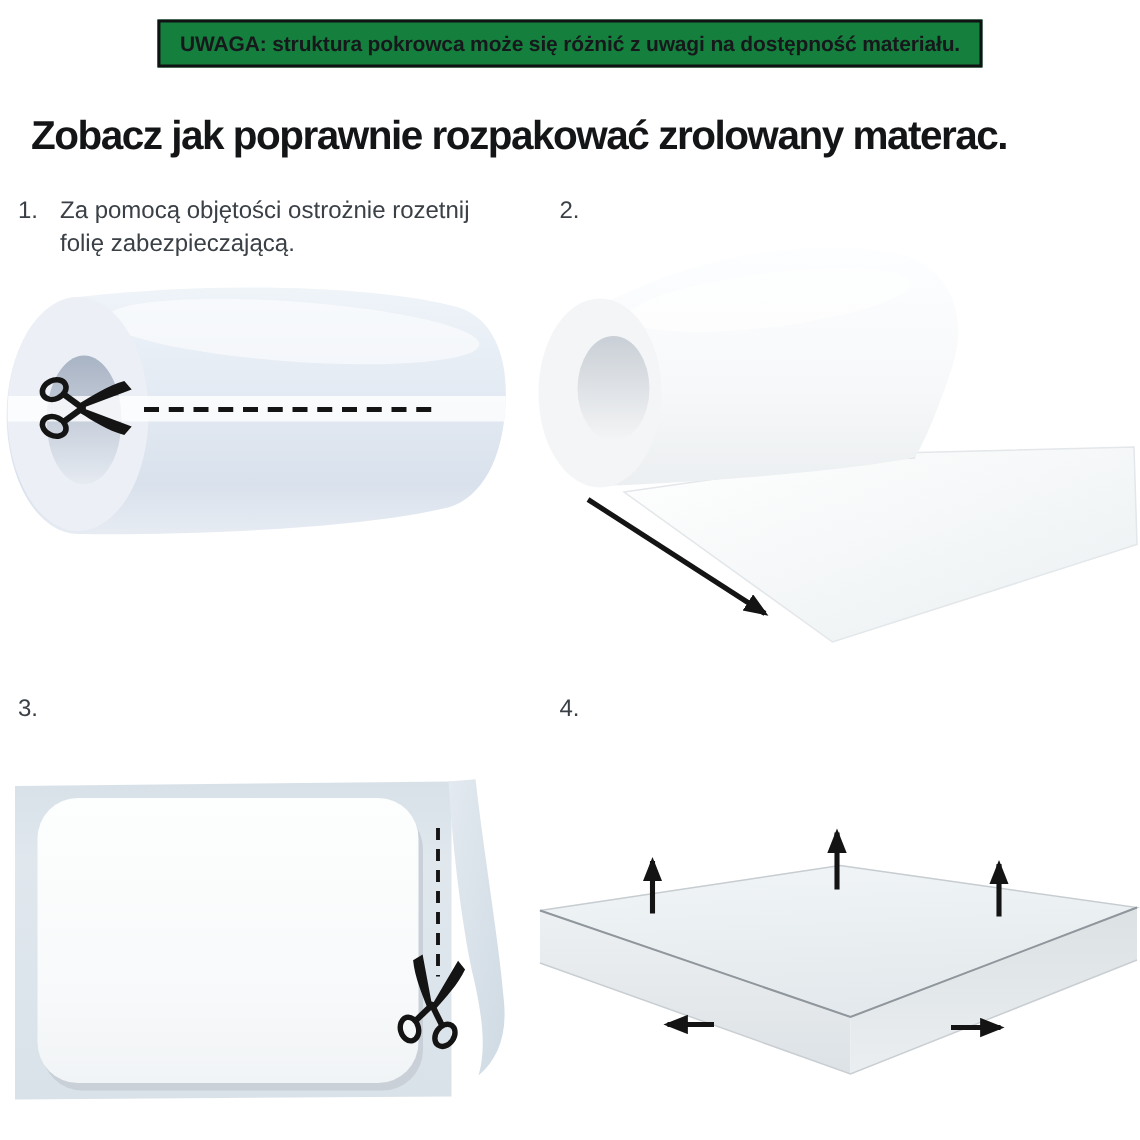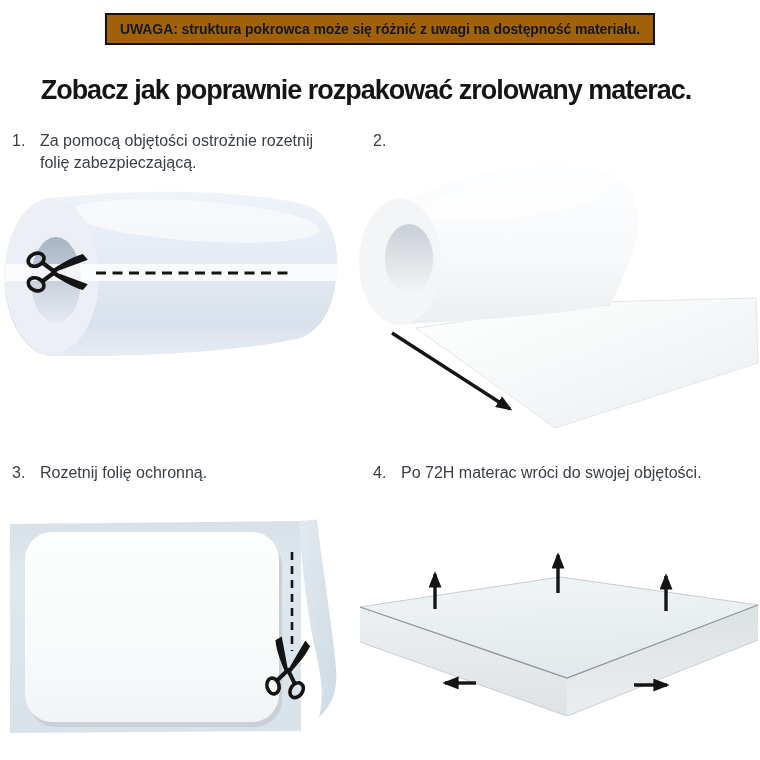--- a/index.html
+++ b/index.html
@@ -1,22 +1,22 @@
 <!DOCTYPE html>
 <html lang="pl"><head>
 <meta charset="utf-8">
 <style>
   html,body{margin:0;padding:0;background:#ffffff;}
   body{width:760px;height:760px;position:relative;overflow:hidden;
        font-family:"Liberation Sans","DejaVu Sans",sans-serif;color:#3a4046;}
   .banner{position:absolute;top:13px;left:50%;transform:translateX(-50%);
-          background:#a16207;border:2px solid #101214;padding:6px 13px;
+          background:#15803d;border:2px solid #101214;padding:6px 13px;
           font-weight:bold;font-size:14px;letter-spacing:-0.1px;color:#16181b;white-space:nowrap;}
   .heading{position:absolute;top:57px;left:0;width:692px;text-align:center;
-           font-size:27px;font-weight:bold;letter-spacing:-1px;color:#131517;padding-left:20px;}
+           font-size:27px;font-weight:bold;letter-spacing:-1px;color:#131517;}
   .step{position:absolute;display:flex;font-size:16px;line-height:1.4;color:#3a4046;}
   .step .num{width:28px;flex:none;}
   #step1{left:12px;top:130px;width:302px;}
   #step2{left:373px;top:130px;width:380px;}
   #step3{left:12px;top:462px;width:330px;}
   #step4{left:373px;top:462px;width:380px;}
   .illus{position:absolute;}
   #il1{left:0;top:185px;}
   #il2{left:358px;top:158px;}
   #il3{left:5px;top:512px;}
@@ -52,26 +52,24 @@
     <span class="num">1.</span>
     <span>Za pomocą objętości ostrożnie rozetnij folię zabezpieczającą.</span>
   </div>
 
   <div class="step" id="step2">
     <span class="num">2.</span>
   </div>
 
   <div class="step" id="step3">
     <span class="num">3.</span>
-    <span>Rozetnij folię ochronną.</span>
   </div>
 
   <div class="step" id="step4">
     <span class="num">4.</span>
-    <span>Po 72H materac wróci do swojej objętości.</span>
   </div>
 
   <svg id="il1" class="illus" width="345" height="215" viewBox="0 0 345 215">
     <defs>
       <linearGradient id="g1body" x1="0" y1="0" x2="0" y2="1">
         <stop offset="0" stop-color="#eff4f9"></stop>
           <stop offset="0.45" stop-color="#e3eaf3"></stop>
         <stop offset="0.8" stop-color="#d9e1ec"></stop>
           <stop offset="1" stop-color="#e7ecf3"></stop>
       </linearGradient>

